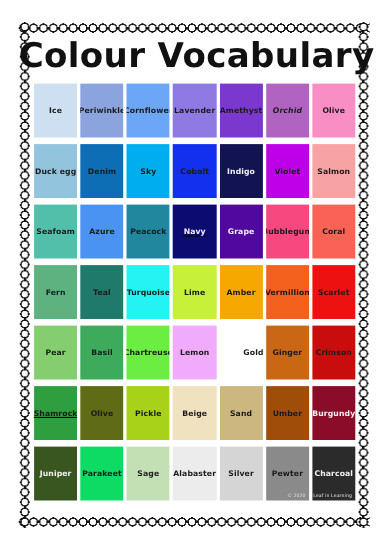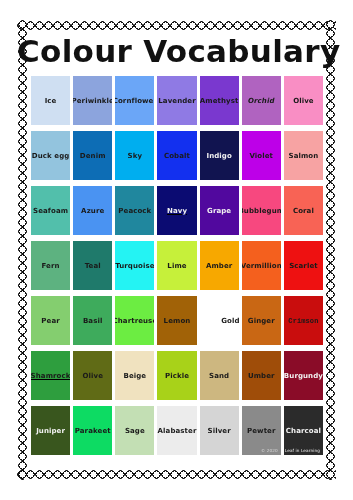--- a/index.html
+++ b/index.html
@@ -230,43 +230,43 @@
         </div>
         <div class="swatch" style="background: rgb(132, 206, 111);">
           <span class="swatch-label" style="color: rgb(26, 26, 26);">Pear</span>
         </div>
         <div class="swatch" style="background: rgb(62, 171, 92);">
           <span class="swatch-label" style="color: rgb(26, 26, 26);">Basil</span>
         </div>
         <div class="swatch" style="background: rgb(108, 237, 66);">
           <span class="swatch-label" style="color: rgb(26, 26, 26);">Chartreuse</span>
         </div>
-        <div class="swatch" style="background: #a16207;">
+        <div class="swatch" style="background: #f0abfc;">
           <span class="swatch-label" style="color: rgb(26, 26, 26);">Lemon</span>
         </div>
         <div class="swatch">
           <span class="swatch-label" style="color: rgb(26, 26, 26); padding-left: 47px;">Goldenrod</span>
         </div>
         <div class="swatch" style="background: rgb(201, 103, 20);">
           <span class="swatch-label" style="color: rgb(26, 26, 26);">Ginger</span>
         </div>
         <div class="swatch" style="background: rgb(201, 13, 13);">
-          <span class="swatch-label" style="color: rgb(26, 26, 26); font-family: Liberation Mono, monospace;">Crimson</span>
+          <span class="swatch-label" style="color: rgb(26, 26, 26);">Crimson</span>
         </div>
         <div class="swatch" style="background: rgb(46, 158, 62); text-decoration: underline;">
           <span class="swatch-label" style="color: rgb(26, 26, 26);">Shamrock</span>
         </div>
         <div class="swatch" style="background: rgb(96, 107, 22);">
           <span class="swatch-label" style="color: rgb(26, 26, 26);">Olive</span>
         </div>
+        <div class="swatch" style="background: rgb(168, 210, 25);">
+          <span class="swatch-label" style="color: rgb(26, 26, 26);">Pickle</span>
+        </div>
         <div class="swatch" style="background: rgb(240, 226, 191);">
           <span class="swatch-label" style="color: rgb(26, 26, 26);">Beige</span>
-        </div>
-        <div class="swatch" style="background: rgb(168, 210, 25);">
-          <span class="swatch-label" style="color: rgb(26, 26, 26);">Pickle</span>
         </div>
         <div class="swatch" style="background: rgb(205, 183, 128);">
           <span class="swatch-label" style="color: rgb(26, 26, 26);">Sand</span>
         </div>
         <div class="swatch" style="background: rgb(159, 77, 9);">
           <span class="swatch-label" style="color: rgb(26, 26, 26);">Umber</span>
         </div>
         <div class="swatch" style="background: rgb(138, 12, 40);">
           <span class="swatch-label" style="color: rgb(242, 242, 242);">Burgundy</span>
         </div>

